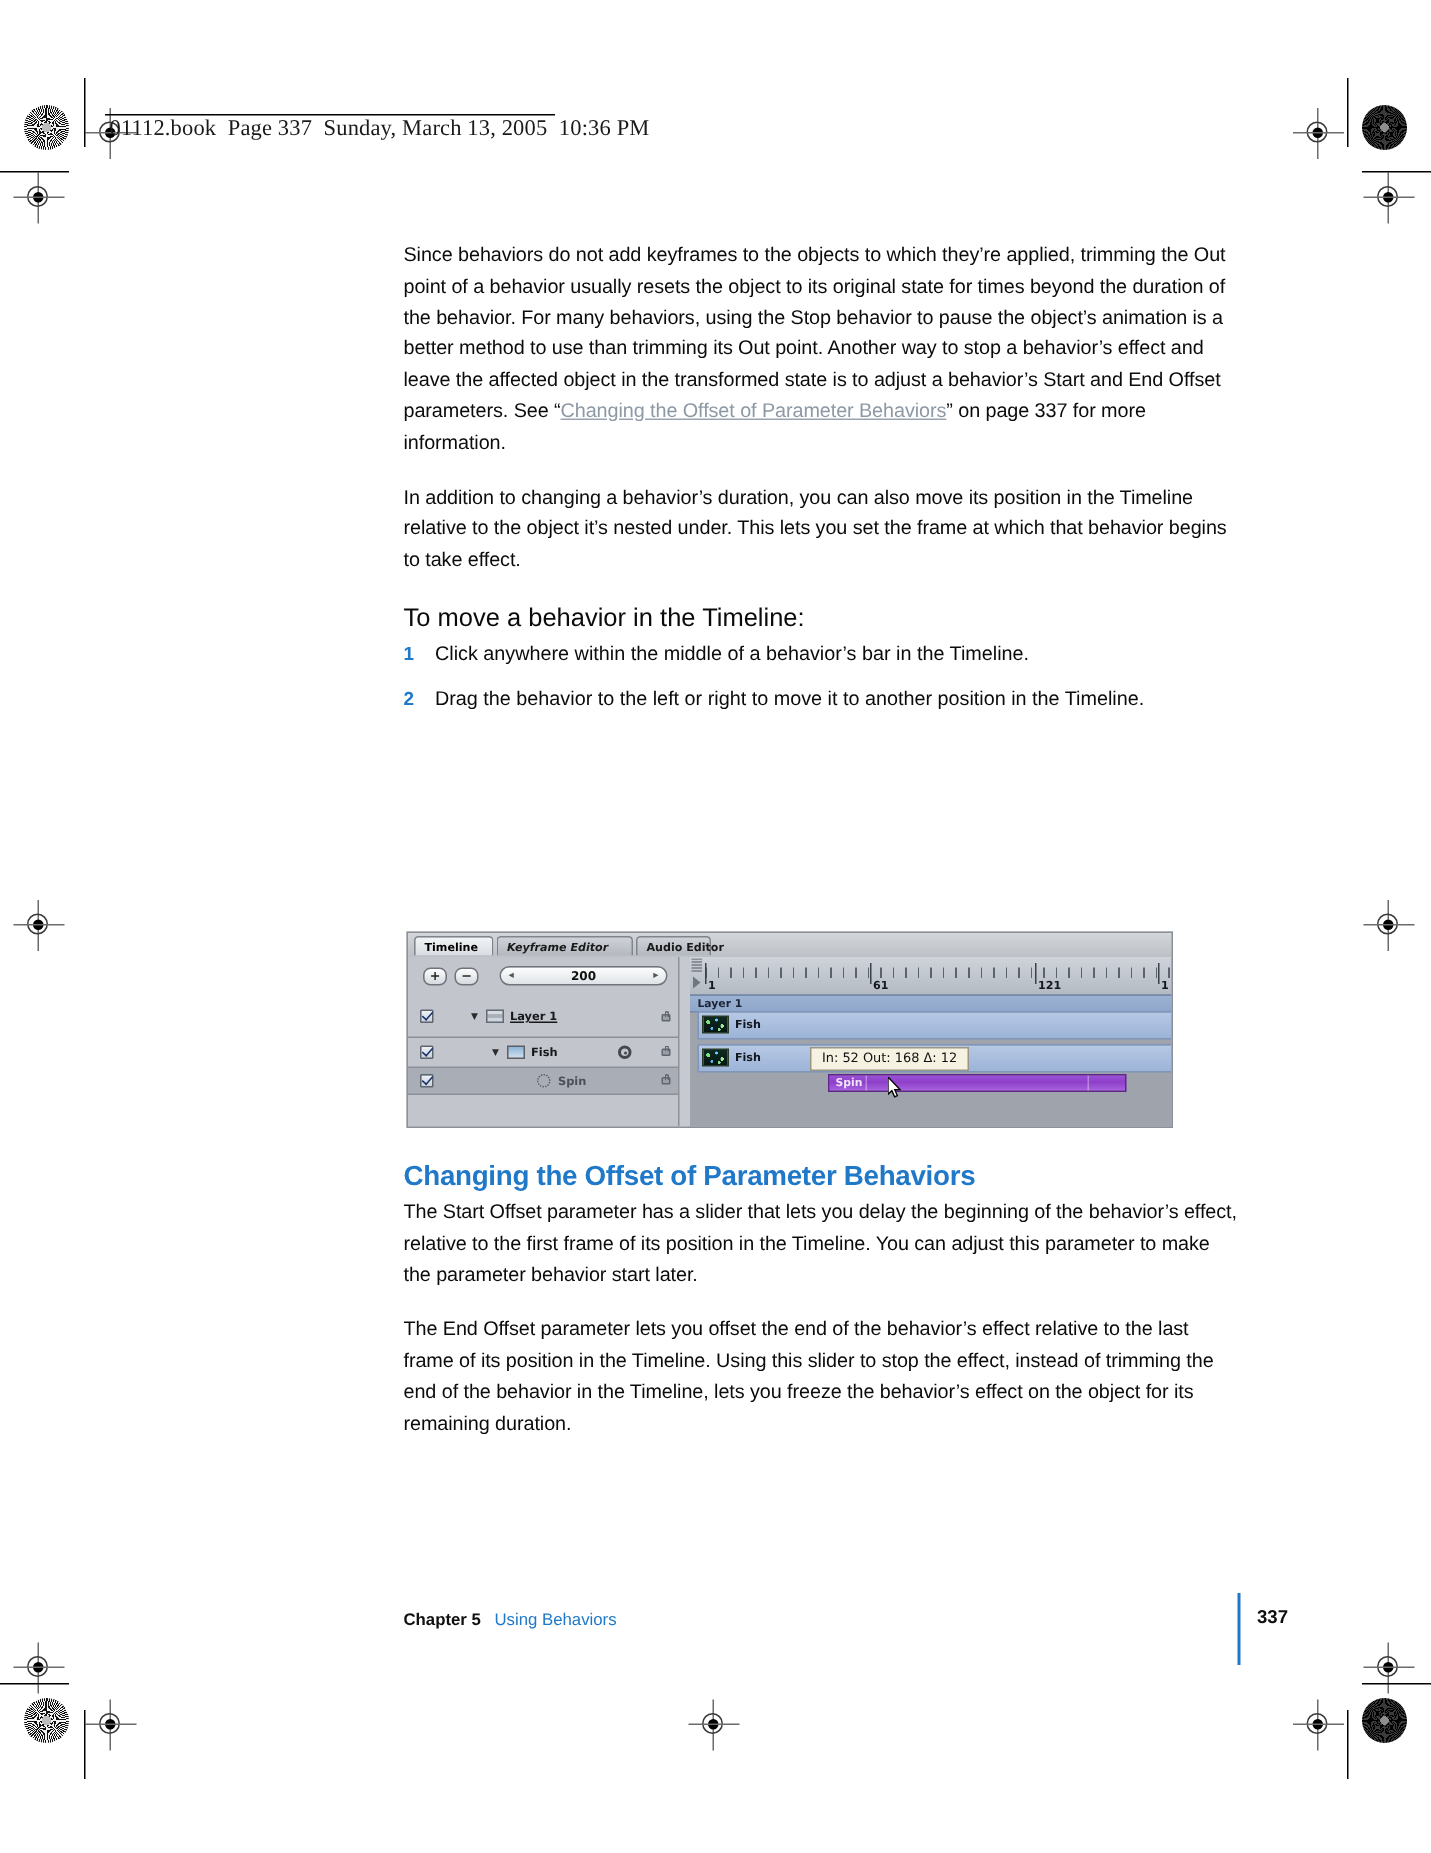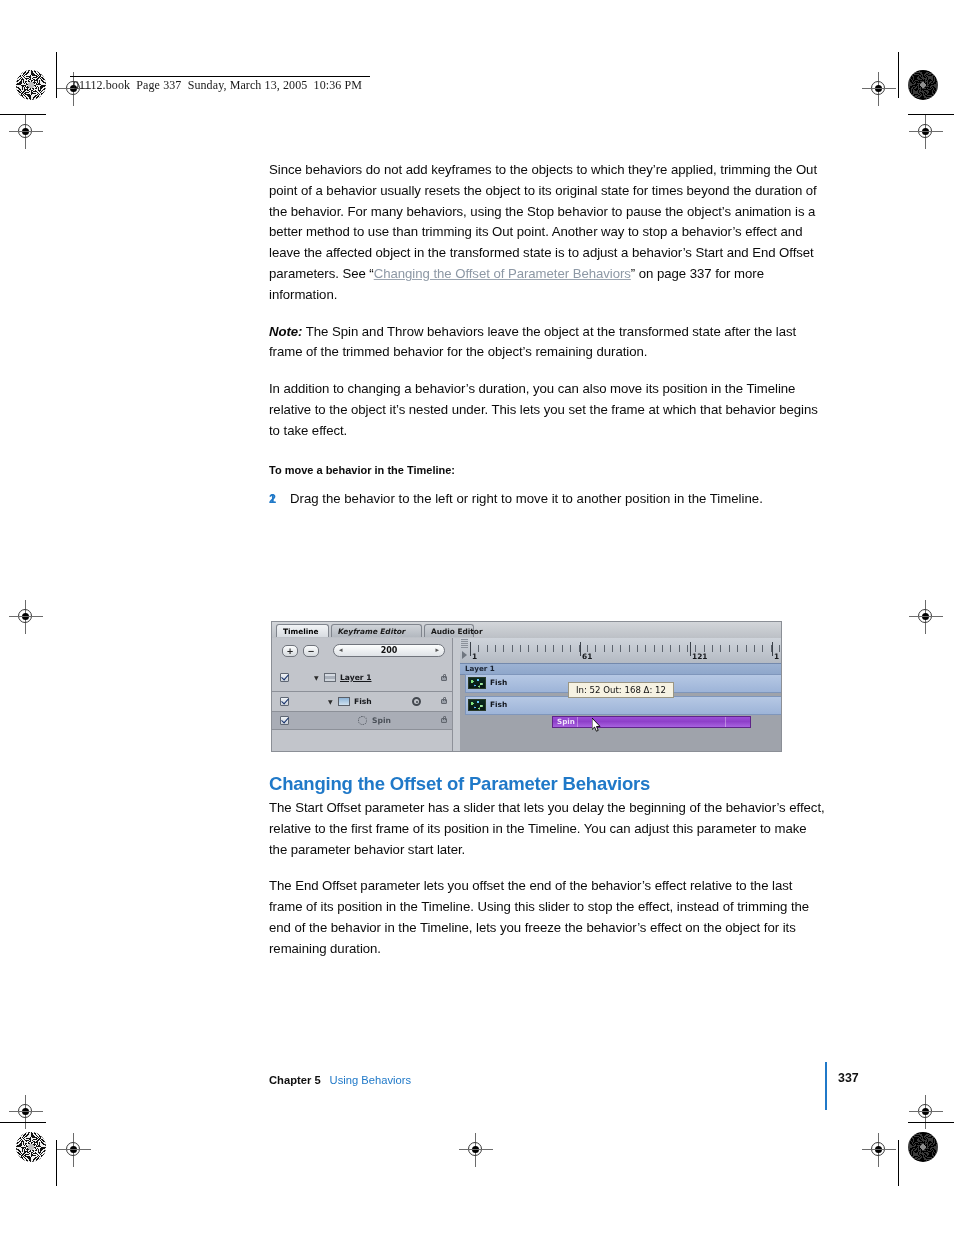--- a/index.html
+++ b/index.html
@@ -62,21 +62,21 @@
   .trimline { position: absolute; background: #000; }
   .trim-h { height: 1px; }
   .trim-v { width: 1px; }
 
   
   .run-head {
     position: absolute;
     left: 73px;
     top: 78px;
     font-family: "Liberation Serif", serif;
-    font-size: 12px;
+    font-size: 15px;
     color: #1a1a1a;
     white-space: pre;
     letter-spacing: .1px;
   }
   .run-head-rule {
     position: absolute;
     left: 70px;
     top: 76px;
     width: 300px;
     height: 1px;
@@ -115,23 +115,23 @@
   h2.sect {
     margin: 0 0 2px 0;
     font-size: 18.5px;
     line-height: 24px;
     font-weight: bold;
     color: #2079c8;
     letter-spacing: -0.2px;
   }
   .proc-title {
     margin: 18px 0 4px 0;
-    font-size: 11px;
+    font-size: 17px;
     line-height: 20px;
-    font-weight: bold;
+    font-weight: normal;
     color: #0b0b0b;
   }
   ol.steps { margin: 0; padding: 0; list-style: none; }
   ol.steps > li {
     position: relative;
     padding-left: 21px;
     margin-bottom: 9px;
     font-size: 13.2px;
     line-height: 20.8px;
     color: #0b0b0b;
@@ -558,29 +558,29 @@
     </div>
 </div>
 
 <div class="run-head-rule"></div>
 <div class="run-head">01112.book  Page 337  Sunday, March 13, 2005  10:36 PM</div>
 
 <div class="col">
 
   <p class="body"><span>Since behaviors do not add keyframes to the objects to which they’re applied, trimming the Out point of a behavior usually resets the object to its original state for times beyond the duration of the behavior. For many behaviors, using the Stop behavior to pause the object’s animation is a better method to use than trimming its Out point. Another way to stop a behavior’s effect and leave the affected object in the transformed state is to adjust a behavior’s Start and End Offset parameters. See </span><span>“</span><a class="xref" href="#">Changing the Offset of Parameter Behaviors</a><span>” on page 337 for more information.</span></p>
 
-  <p class="body"><span class="note-lead">Note:</span><span> The Spin and Throw behaviors leave the object at the transformed state after the last frame of the trimmed behavior for the object’s remaining duration.</span></p>
 
   <p class="body">In addition to changing a behavior’s duration, you can also move its position in the Timeline relative to the object it’s nested under. This lets you set the frame at which that behavior begins to take effect.</p>
 
   <div class="proc-title">To move a behavior in the Timeline:</div>
 
   <ol class="steps">
     <li>
       <span class="num">1</span>
+      <span>Click anywhere within the middle of a behavior’s bar in the Timeline.</span>
     </li>
     <li>
       <span class="num">2</span>
       <span>Drag the behavior to the left or right to move it to another position in the Timeline.</span>
     </li>
   </ol>
 </div>
 
 <div class="shot">
 
@@ -666,21 +666,21 @@
       <div class="thumb"></div>
       <div class="cname">Fish</div>
     </div>
 
     <div class="behbar" style="left:92px; top:78px; width:199px; height:12px;">
       <div class="bname">Spin</div>
       <div class="edge" style="left:24px;"></div>
       <div class="edge" style="right:24px;"></div>
     </div>
 
-    <div class="tooltip" style="left:80px; top:44px;margin-left:28px;">In: 52 Out: 168 Δ: 12</div>
+    <div class="tooltip" style="left:80px; top:60px;">In: 52 Out: 168 Δ: 12</div>
 
     <svg class="cursor" style="left:132px; top:80px;" viewBox="0 0 9 14">
       <polygon points="0,0 0,11.5 2.6,9.1 4.4,13.2 6.2,12.4 4.5,8.5 8,8.4" fill="#ffffff" stroke="#000000" stroke-width="0.9"></polygon>
     </svg>
   </div>
 </div>
 
 <div class="col" style="top:772px;">
   <h2 class="sect">Changing the Offset of Parameter Behaviors</h2>
   <p class="body">The Start Offset parameter has a slider that lets you delay the beginning of the behavior’s effect, relative to the first frame of its position in the Timeline. You can adjust this parameter to make the parameter behavior start later.</p>

